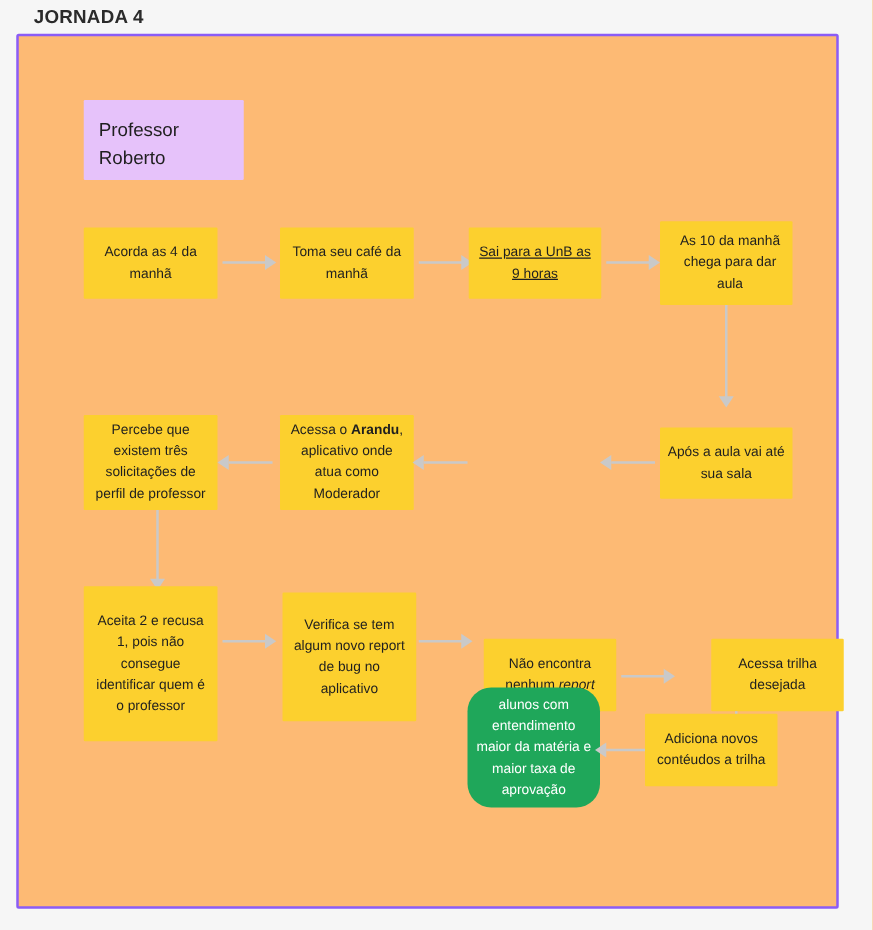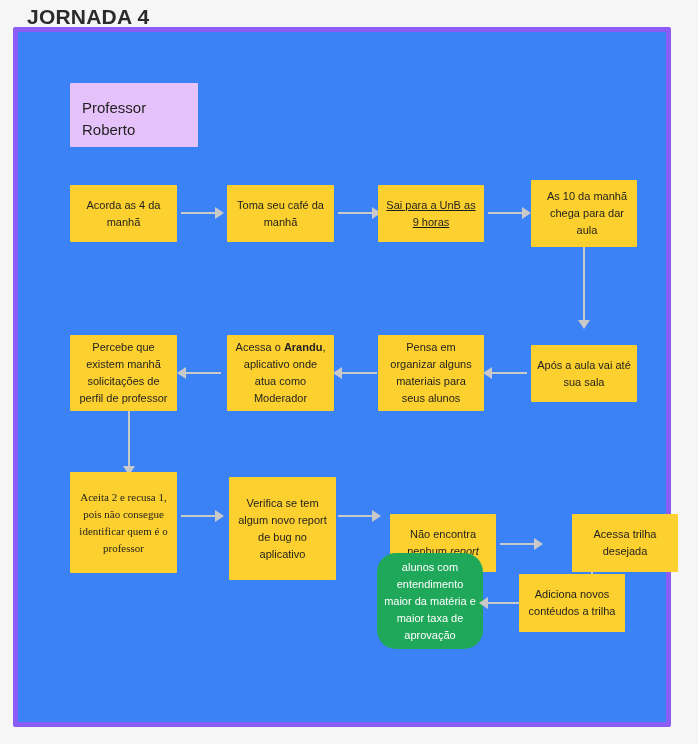--- a/index.html
+++ b/index.html
@@ -12,34 +12,34 @@
     background: #f6f6f6;
     font-family: "Liberation Sans", sans-serif;
     overflow: hidden;
     position: relative;
   }
 
   #page-title {
     position: absolute;
     left: 27px;
     top: 5px;
-    font-size: 21px;
+    font-size: 15px;
     font-weight: bold;
     color: #2b2b2b;
     letter-spacing: 0.2px;
   }
 
   #canvas-frame {
     position: absolute;
     left: 13px;
     top: 27px;
     width: 658px;
     height: 700px;
-    background: #3b82f6;
-    border: 5px solid #8b5cf6;
+    background: #fdba74;
+    border: 2px solid #8b5cf6;
     border-radius: 2px;
     box-sizing: border-box;
   }
 
   .node {
     position: absolute;
     box-sizing: border-box;
     display: flex;
     align-items: center;
     justify-content: center;
@@ -128,48 +128,45 @@
   <div class="arrowhead right" style="left:504px; top:175px;"></div>
 
   <div class="node yellow" style="left:513px; top:148px; width:106px; height:67px;padding-left:12px;">
     <span>As 10 da manhã chega para dar aula</span>
   </div>
 
   <div class="conn v" style="left:565px; top:215px; height:75px;"></div>
   <div class="arrowhead down" style="left:560px; top:288px;"></div>
 
   <div class="node yellow" style="left:52px; top:303px; width:107px; height:76px;">
-    <span>Percebe que existem manhã solicitações de perfil de professor</span>
+    <span>Percebe que existem três solicitações de perfil de professor</span>
   </div>
 
   <div class="conn h" style="left:168px; top:340px; width:35px;"></div>
   <div class="arrowhead left" style="left:159px; top:335px;"></div>
 
   <div class="node yellow" style="left:209px; top:303px; width:107px; height:76px;">
     <span><span>Acessa o </span><b>Arandu</b><span>, aplicativo onde atua como Moderador</span></span>
   </div>
 
   <div class="conn h" style="left:324px; top:340px; width:35px;"></div>
   <div class="arrowhead left" style="left:315px; top:335px;"></div>
 
-  <div class="node yellow" style="left:360px; top:303px; width:106px; height:76px;">
-    <span>Pensa em organizar alguns materiais para seus alunos</span>
-  </div>
 
   <div class="conn h" style="left:474px; top:340px; width:35px;"></div>
   <div class="arrowhead left" style="left:465px; top:335px;"></div>
 
   <div class="node yellow" style="left:513px; top:313px; width:106px; height:57px;">
     <span>Após a aula vai até sua sala</span>
   </div>
 
   <div class="conn v" style="left:110px; top:379px; height:57px;"></div>
   <div class="arrowhead down" style="left:105px; top:434px;"></div>
 
-  <div class="node yellow" style="left:52px; top:440px; width:107px; height:101px;font-family:Liberation Serif, serif;">
+  <div class="node yellow" style="left:52px; top:440px; width:107px; height:124px;">
     <span>Aceita 2 e recusa 1, pois não consegue identificar quem é o  professor</span>
   </div>
 
   <div class="conn h" style="left:163px; top:483px; width:35px;"></div>
   <div class="arrowhead right" style="left:197px; top:478px;"></div>
 
   <div class="node yellow" style="left:211px; top:445px; width:107px; height:103px;">
     <span>Verifica se tem algum novo report de bug no aplicativo</span>
   </div>
 

